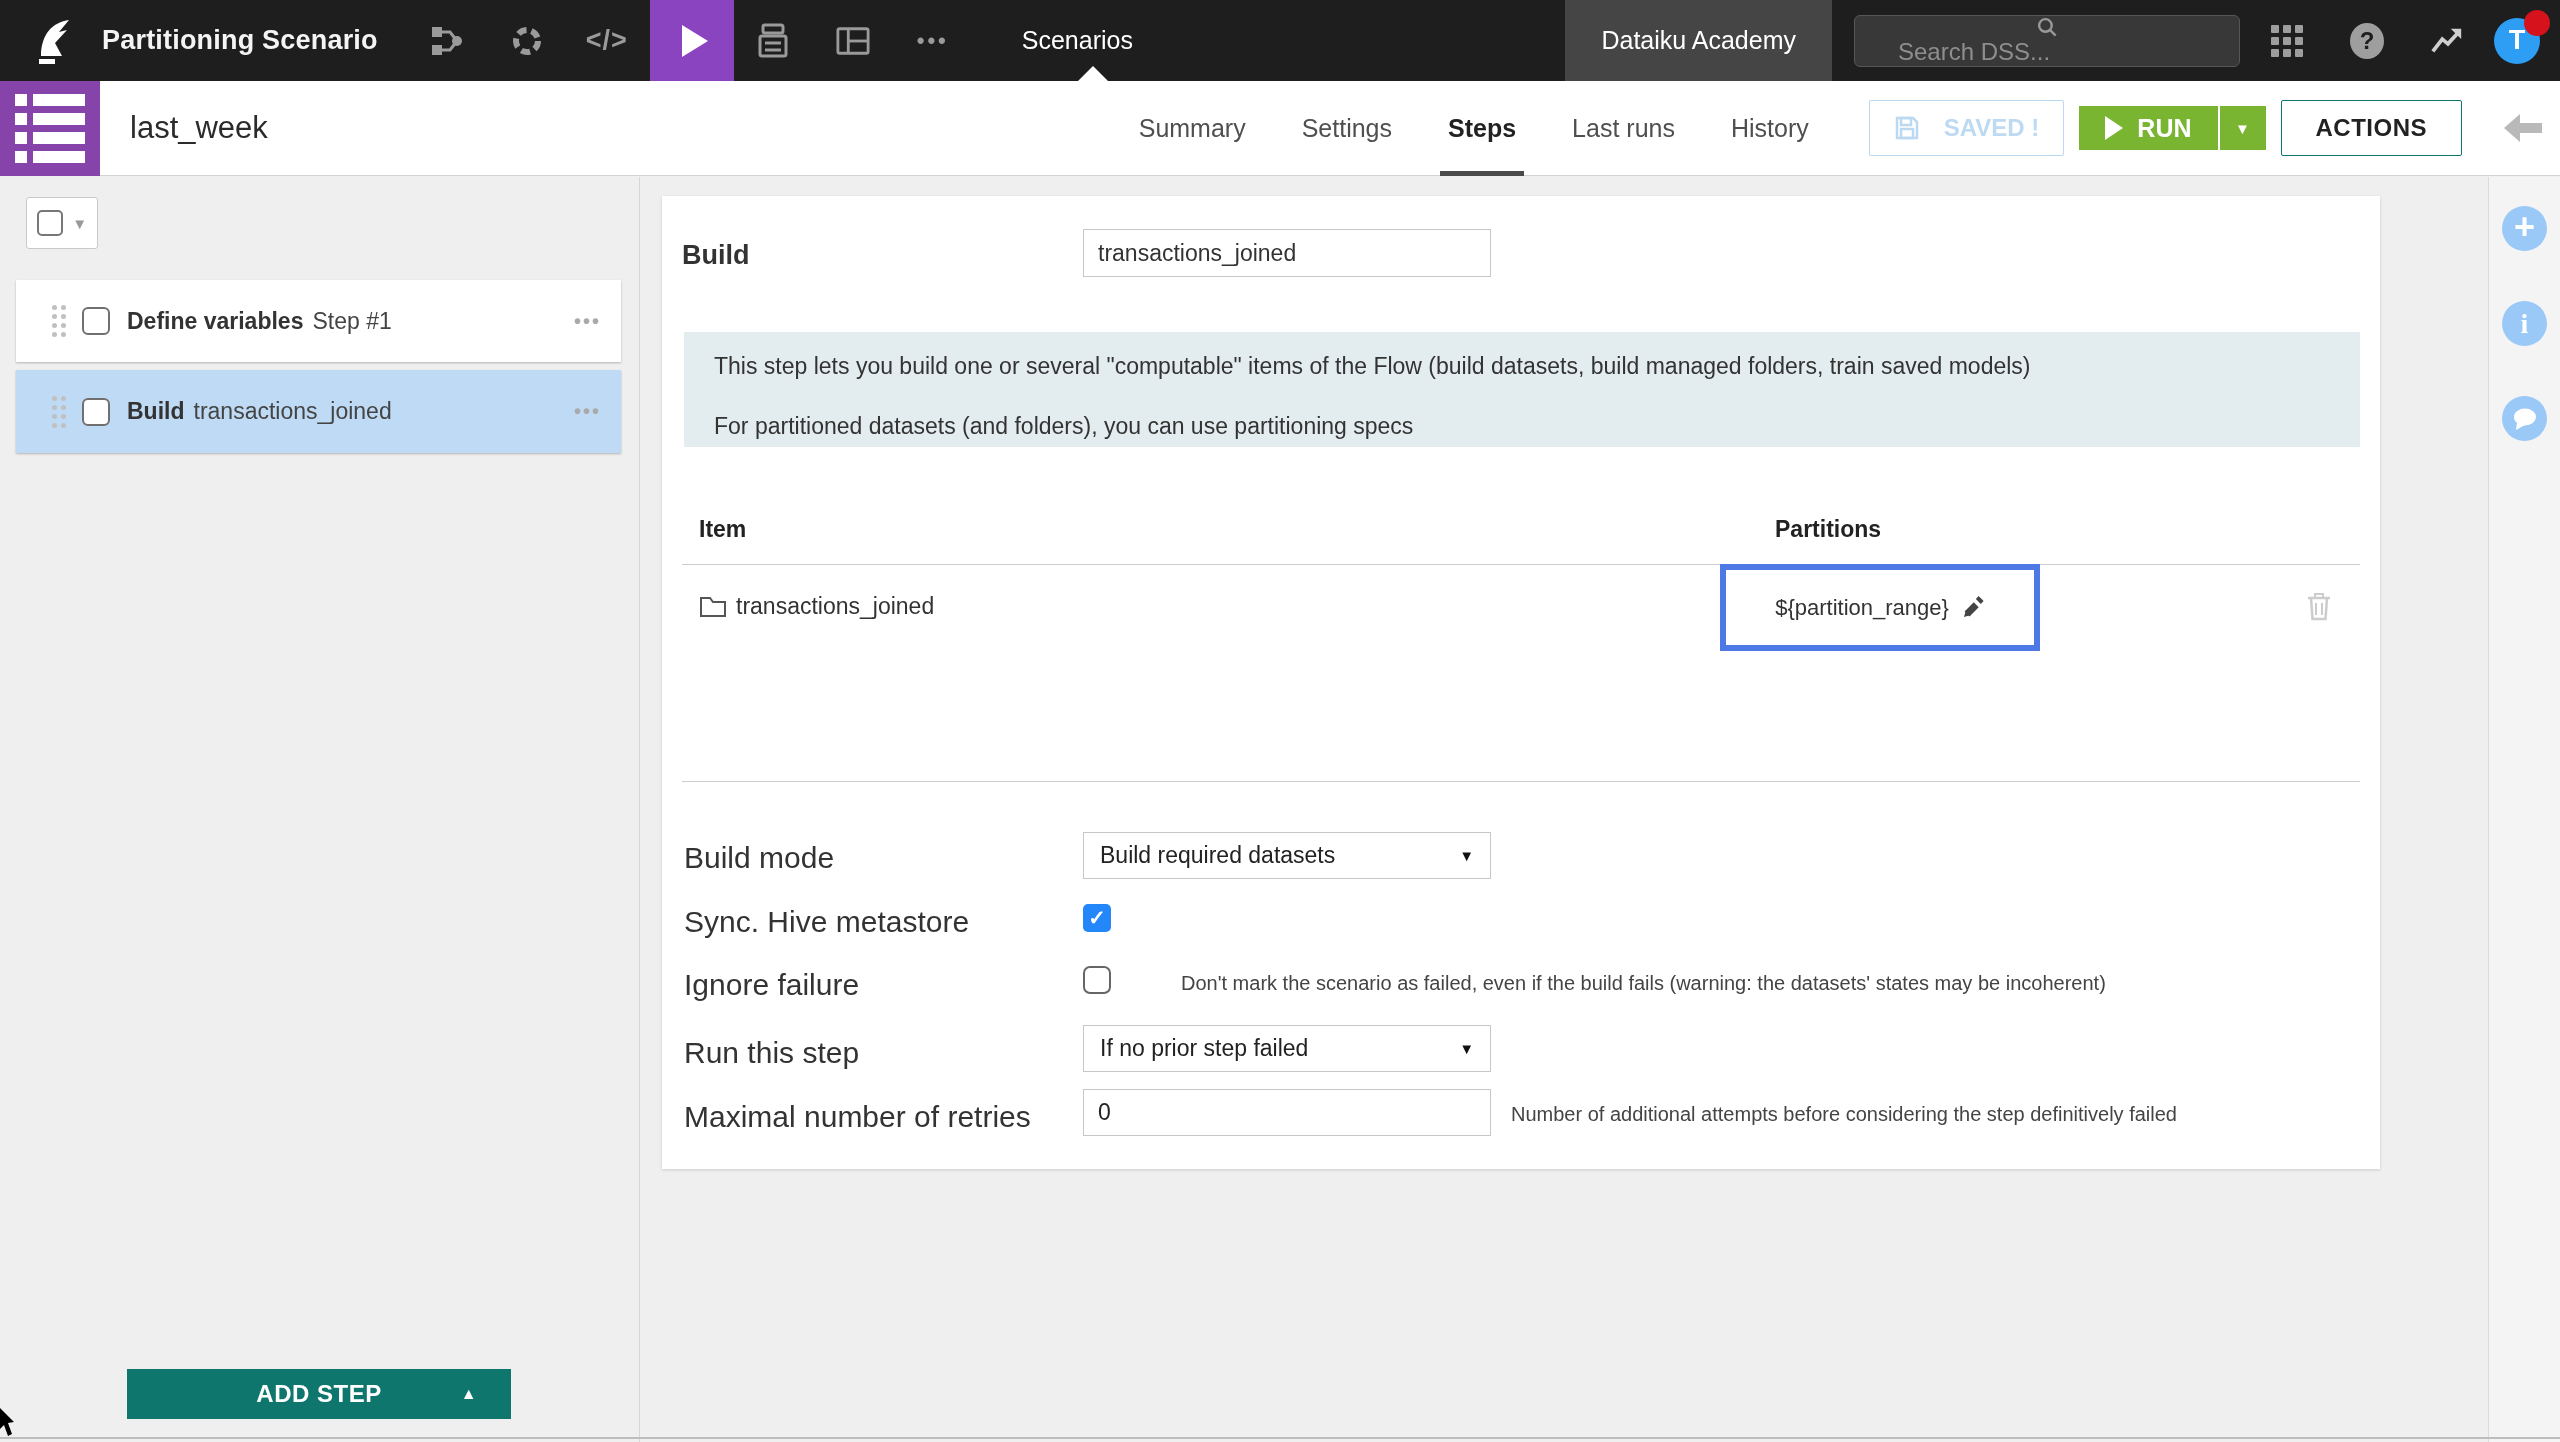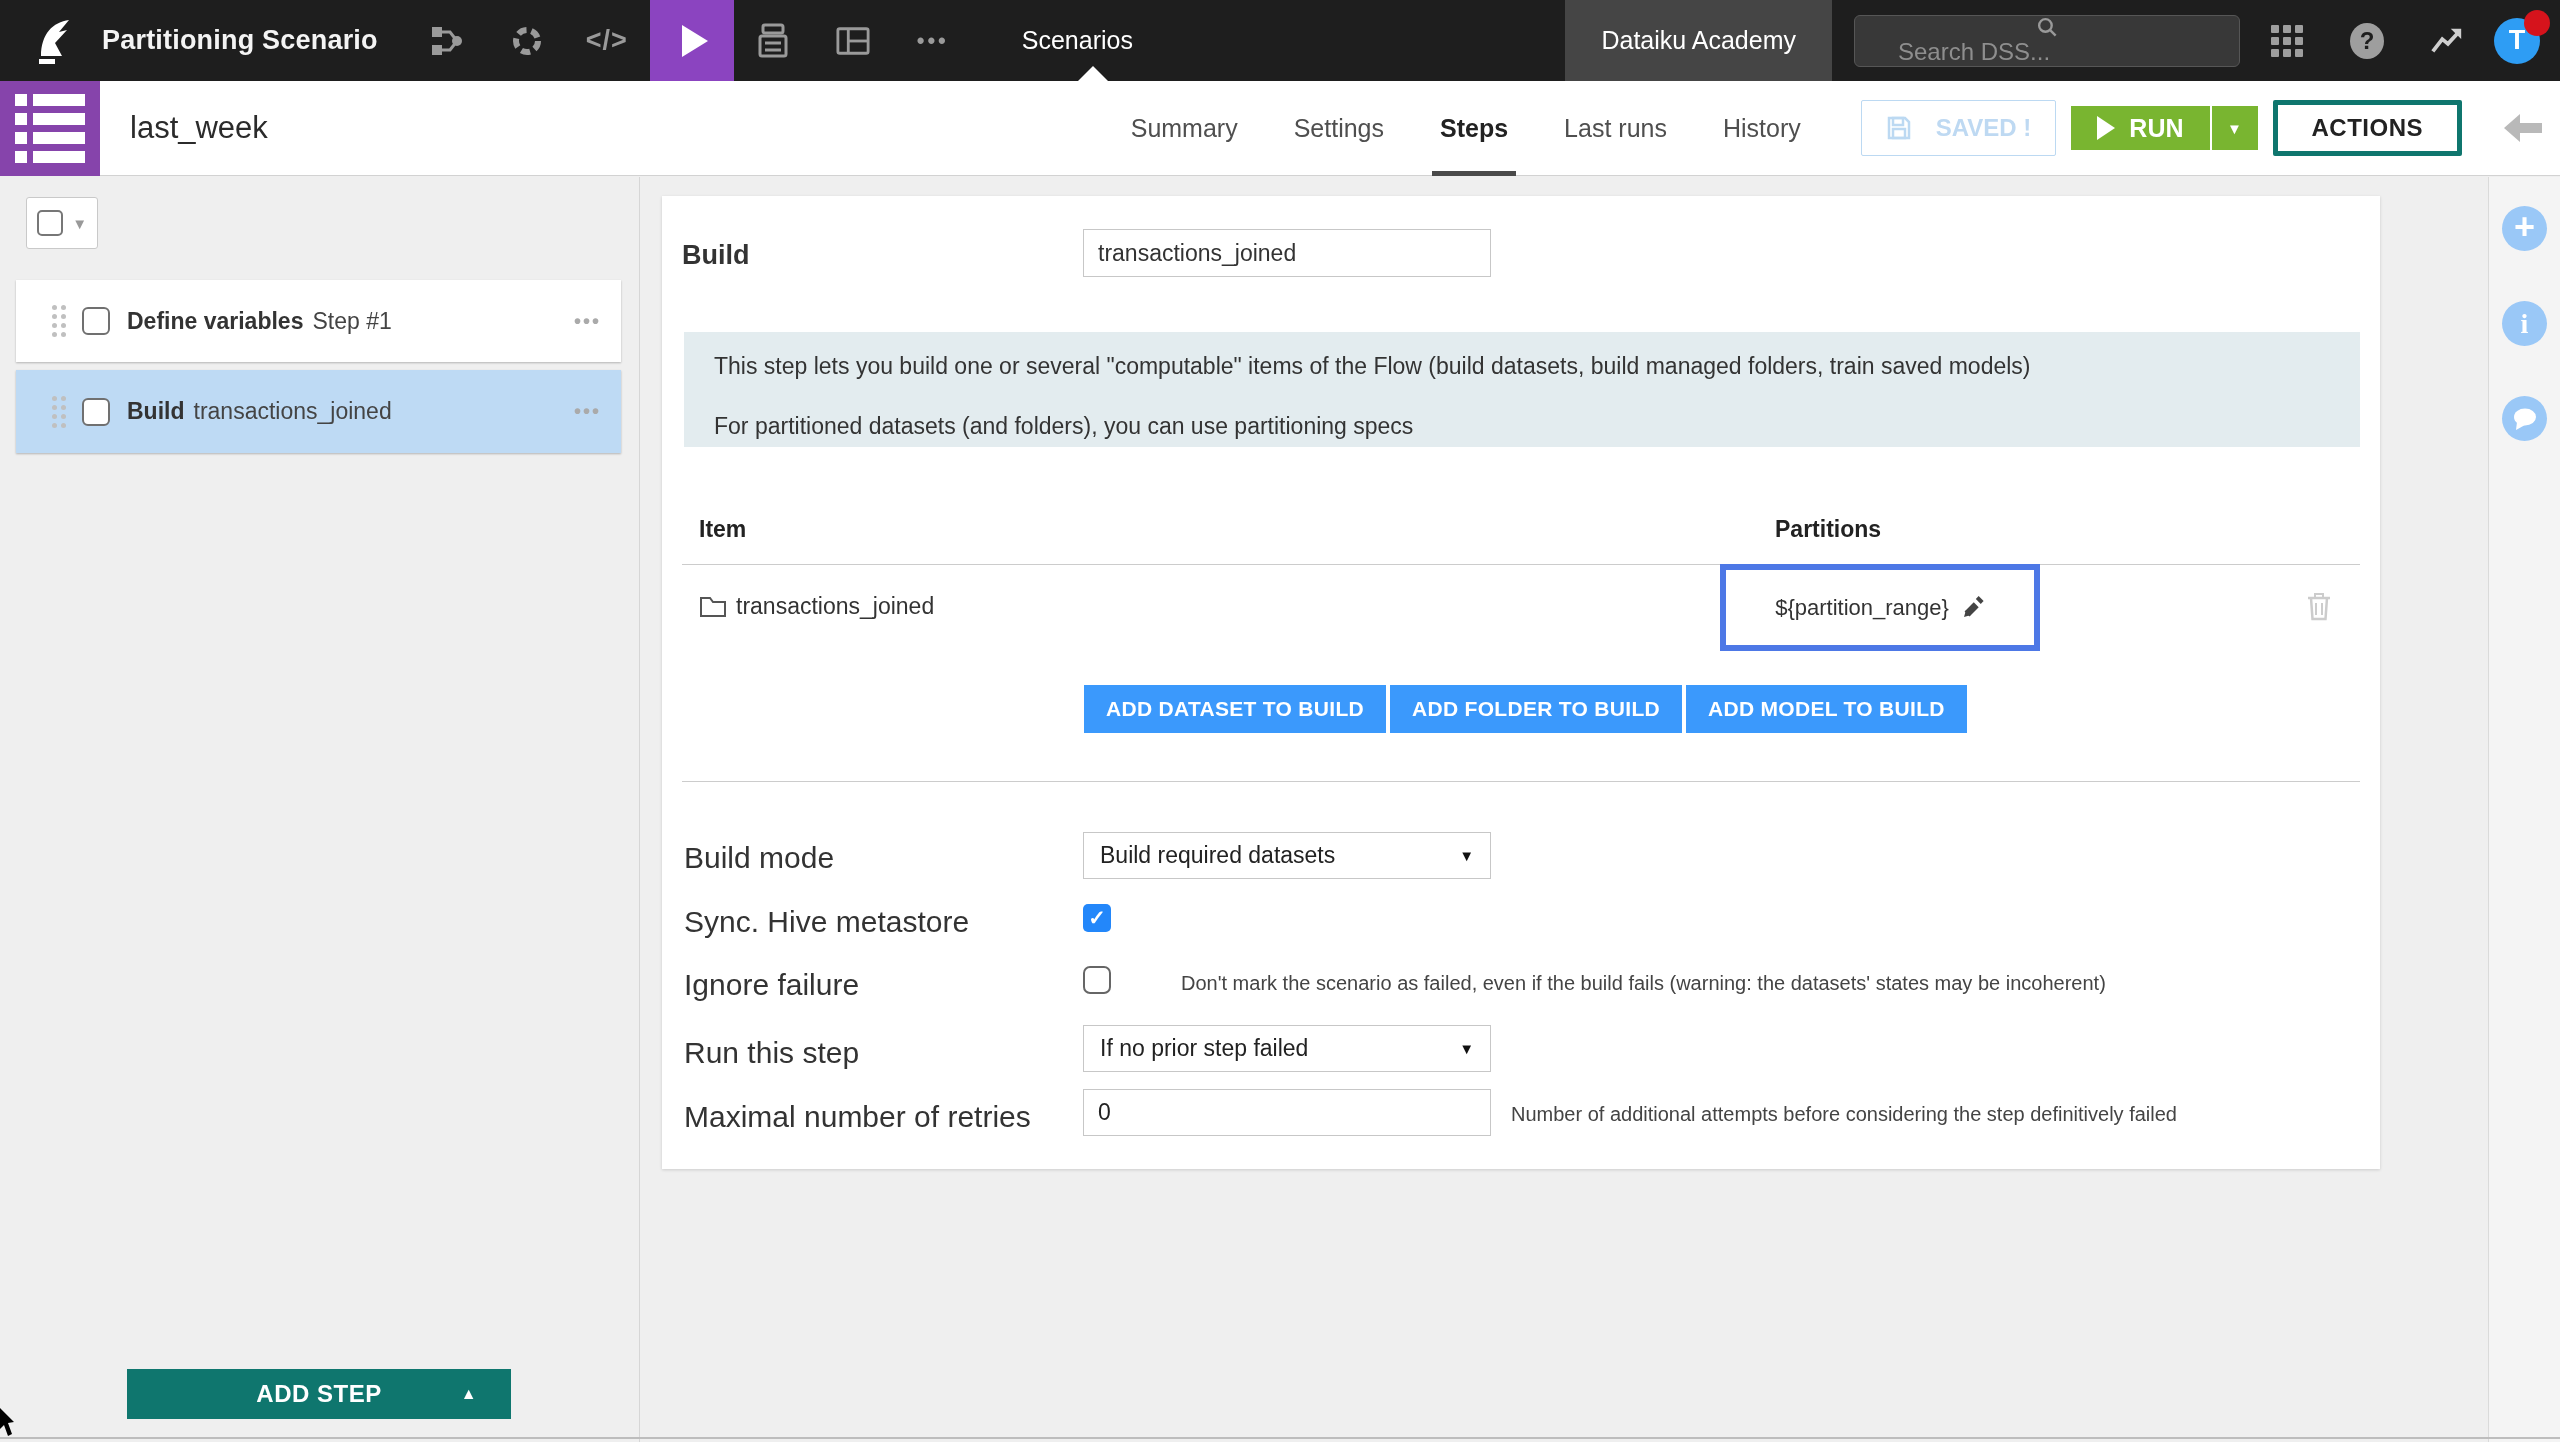--- a/index.html
+++ b/index.html
@@ -51,21 +51,21 @@
   .tabs { display:flex; align-items:center; height:95px; margin-left:auto; gap:56px; }
   .tab { height:95px; display:flex; align-items:center; font-size:25px; color:#4f4f4f; cursor:pointer; position:relative; }
   .tab.active { font-weight:700; color:#222; }
   .tab.active::after { content:""; position:absolute; left:-8px; right:-8px; bottom:0; height:5px; background:#4a4a4a; }
   .hd-btn { height:56px; display:flex; align-items:center; justify-content:center; font-weight:700; font-size:24px; border-radius:2px; cursor:pointer; }
   .saved-btn { margin-left:60px; padding:0 24px; border:1px solid #bcd9f2; color:#bed9f2; background:#fff; gap:24px; }
   .run-group { display:flex; margin-left:15px; height:44px; }
   .run-main { background:#79b530; color:#fff; padding:0 26px; display:flex; align-items:center; gap:14px; font-weight:700; font-size:25px; cursor:pointer; }
   .run-tri { width:0; height:0; border-left:18px solid #fff; border-top:12px solid transparent; border-bottom:12px solid transparent; }
   .run-caret { width:48px; background:#79b530; border-left:2px solid #fff; color:#fff; display:flex; align-items:center; justify-content:center; font-size:15px; cursor:pointer; }
-  .actions-btn { margin-left:15px; padding:0 34px; background:#fff; border:5px solid #0f766e; color:#222; letter-spacing:.5px; }
+  .actions-btn { margin-left:15px; padding:0 34px; background:#fff; border:1px solid #0f766e; color:#222; letter-spacing:.5px; }
   .collapse-arrow { margin-left:42px; margin-right:16px; cursor:pointer; display:flex; align-items:center; }
 
   
   .content { position:absolute; left:0; top:177px; width:2560px; height:1265px; display:flex; }
 
   
   .sidebar { width:640px; background:#efefef; border-right:1px solid #d6d6d6; position:relative; flex-shrink:0; }
   .selectall { position:absolute; left:26px; top:20px; width:72px; height:52px; background:#fff; border:1px solid #c9c9c9; border-radius:3px;
     display:flex; align-items:center; padding:0 10px; justify-content:space-between; cursor:pointer; }
   .sa-check { width:26px; height:26px; border:2px solid #777; border-radius:5px; background:#fff; }
@@ -373,25 +373,20 @@
         <div class="trash">
           <svg width="28" height="30" viewBox="0 0 28 30">
             <line x1="3" y1="6" x2="25" y2="6" stroke="#ccc" stroke-width="2.5"></line>
             <rect x="10" y="2" width="8" height="4" fill="none" stroke="#ccc" stroke-width="2"></rect>
             <path d="M6 6 l1.5 21 h13 L22 6" fill="none" stroke="#ccc" stroke-width="2.5"></path>
             <line x1="11" y1="11" x2="11" y2="23" stroke="#ccc" stroke-width="2"></line>
             <line x1="17" y1="11" x2="17" y2="23" stroke="#ccc" stroke-width="2"></line>
           </svg>
         </div>
 
-        <div class="addbtn-row">
-          <button class="addbtn">ADD DATASET TO BUILD</button>
-          <button class="addbtn">ADD FOLDER TO BUILD</button>
-          <button class="addbtn">ADD MODEL TO BUILD</button>
-        </div>
 
         <div class="divider2"></div>
 
         <div class="f-label" style="top:645px;">Build mode</div>
         <div class="f-select" style="top:636px;">
           <span>Build required datasets</span>
           <span class="caret">▼</span>
         </div>
 
         <div class="f-label" style="top:709px;">Sync. Hive metastore</div>

